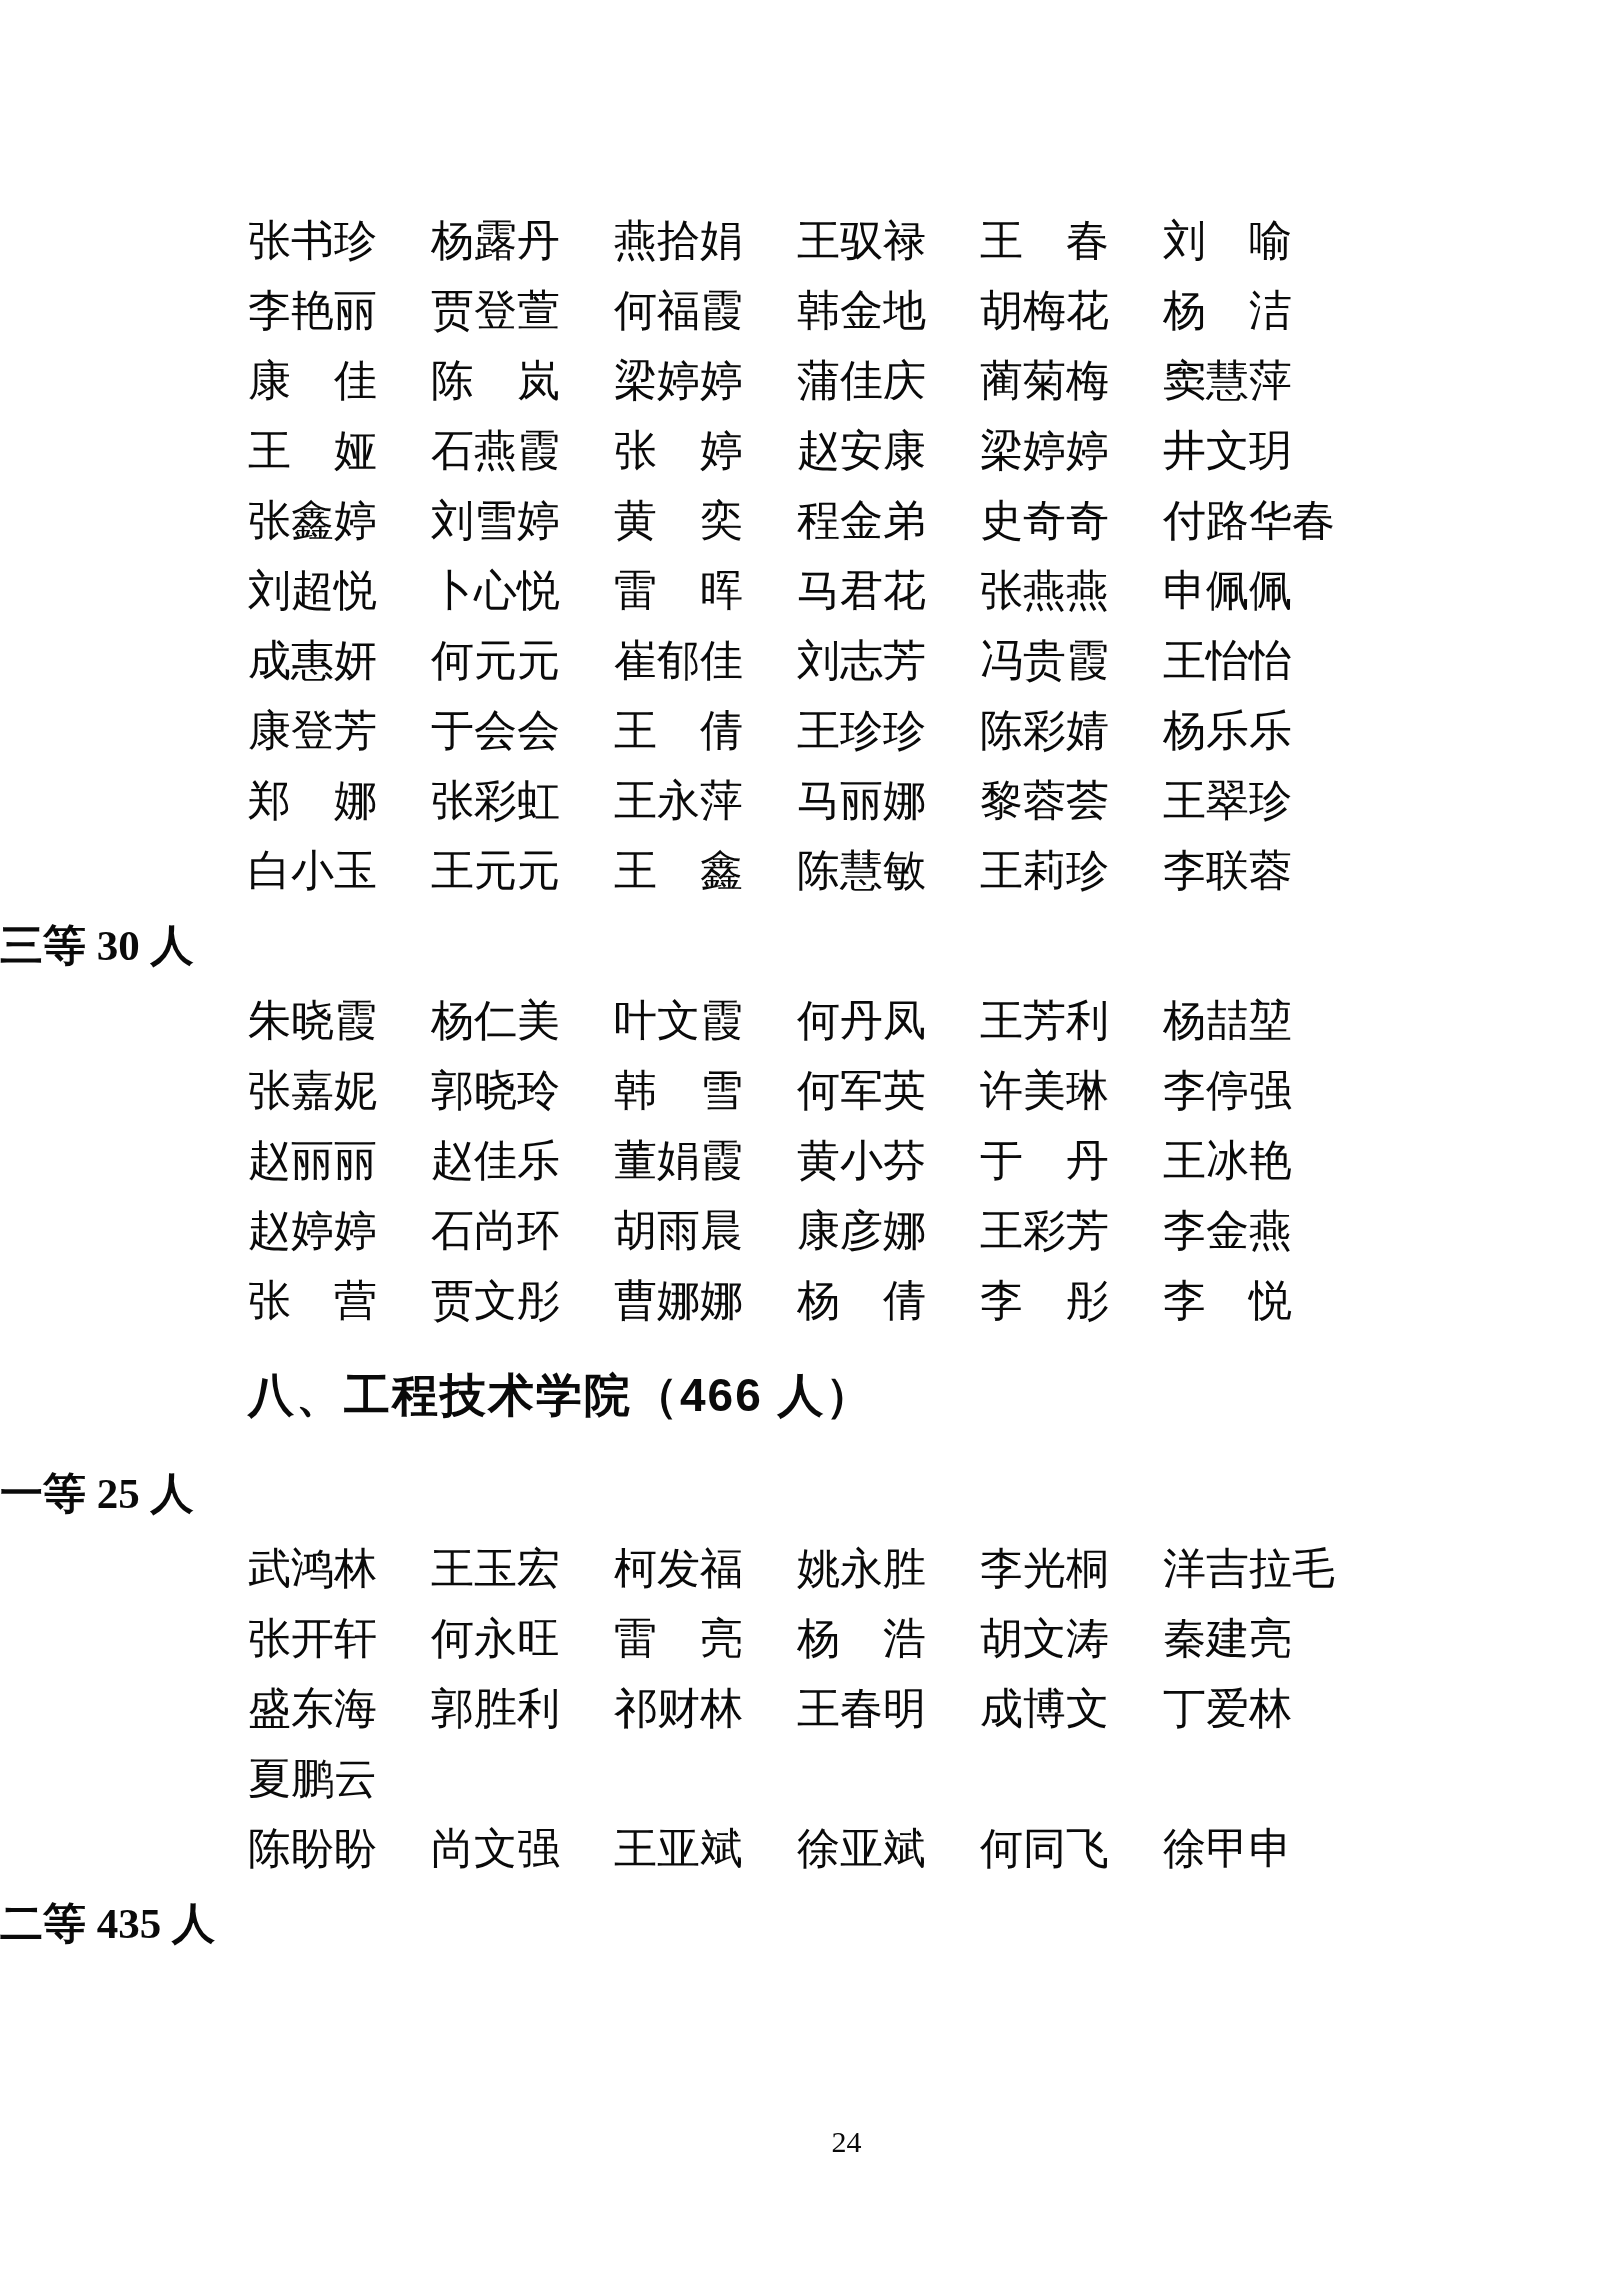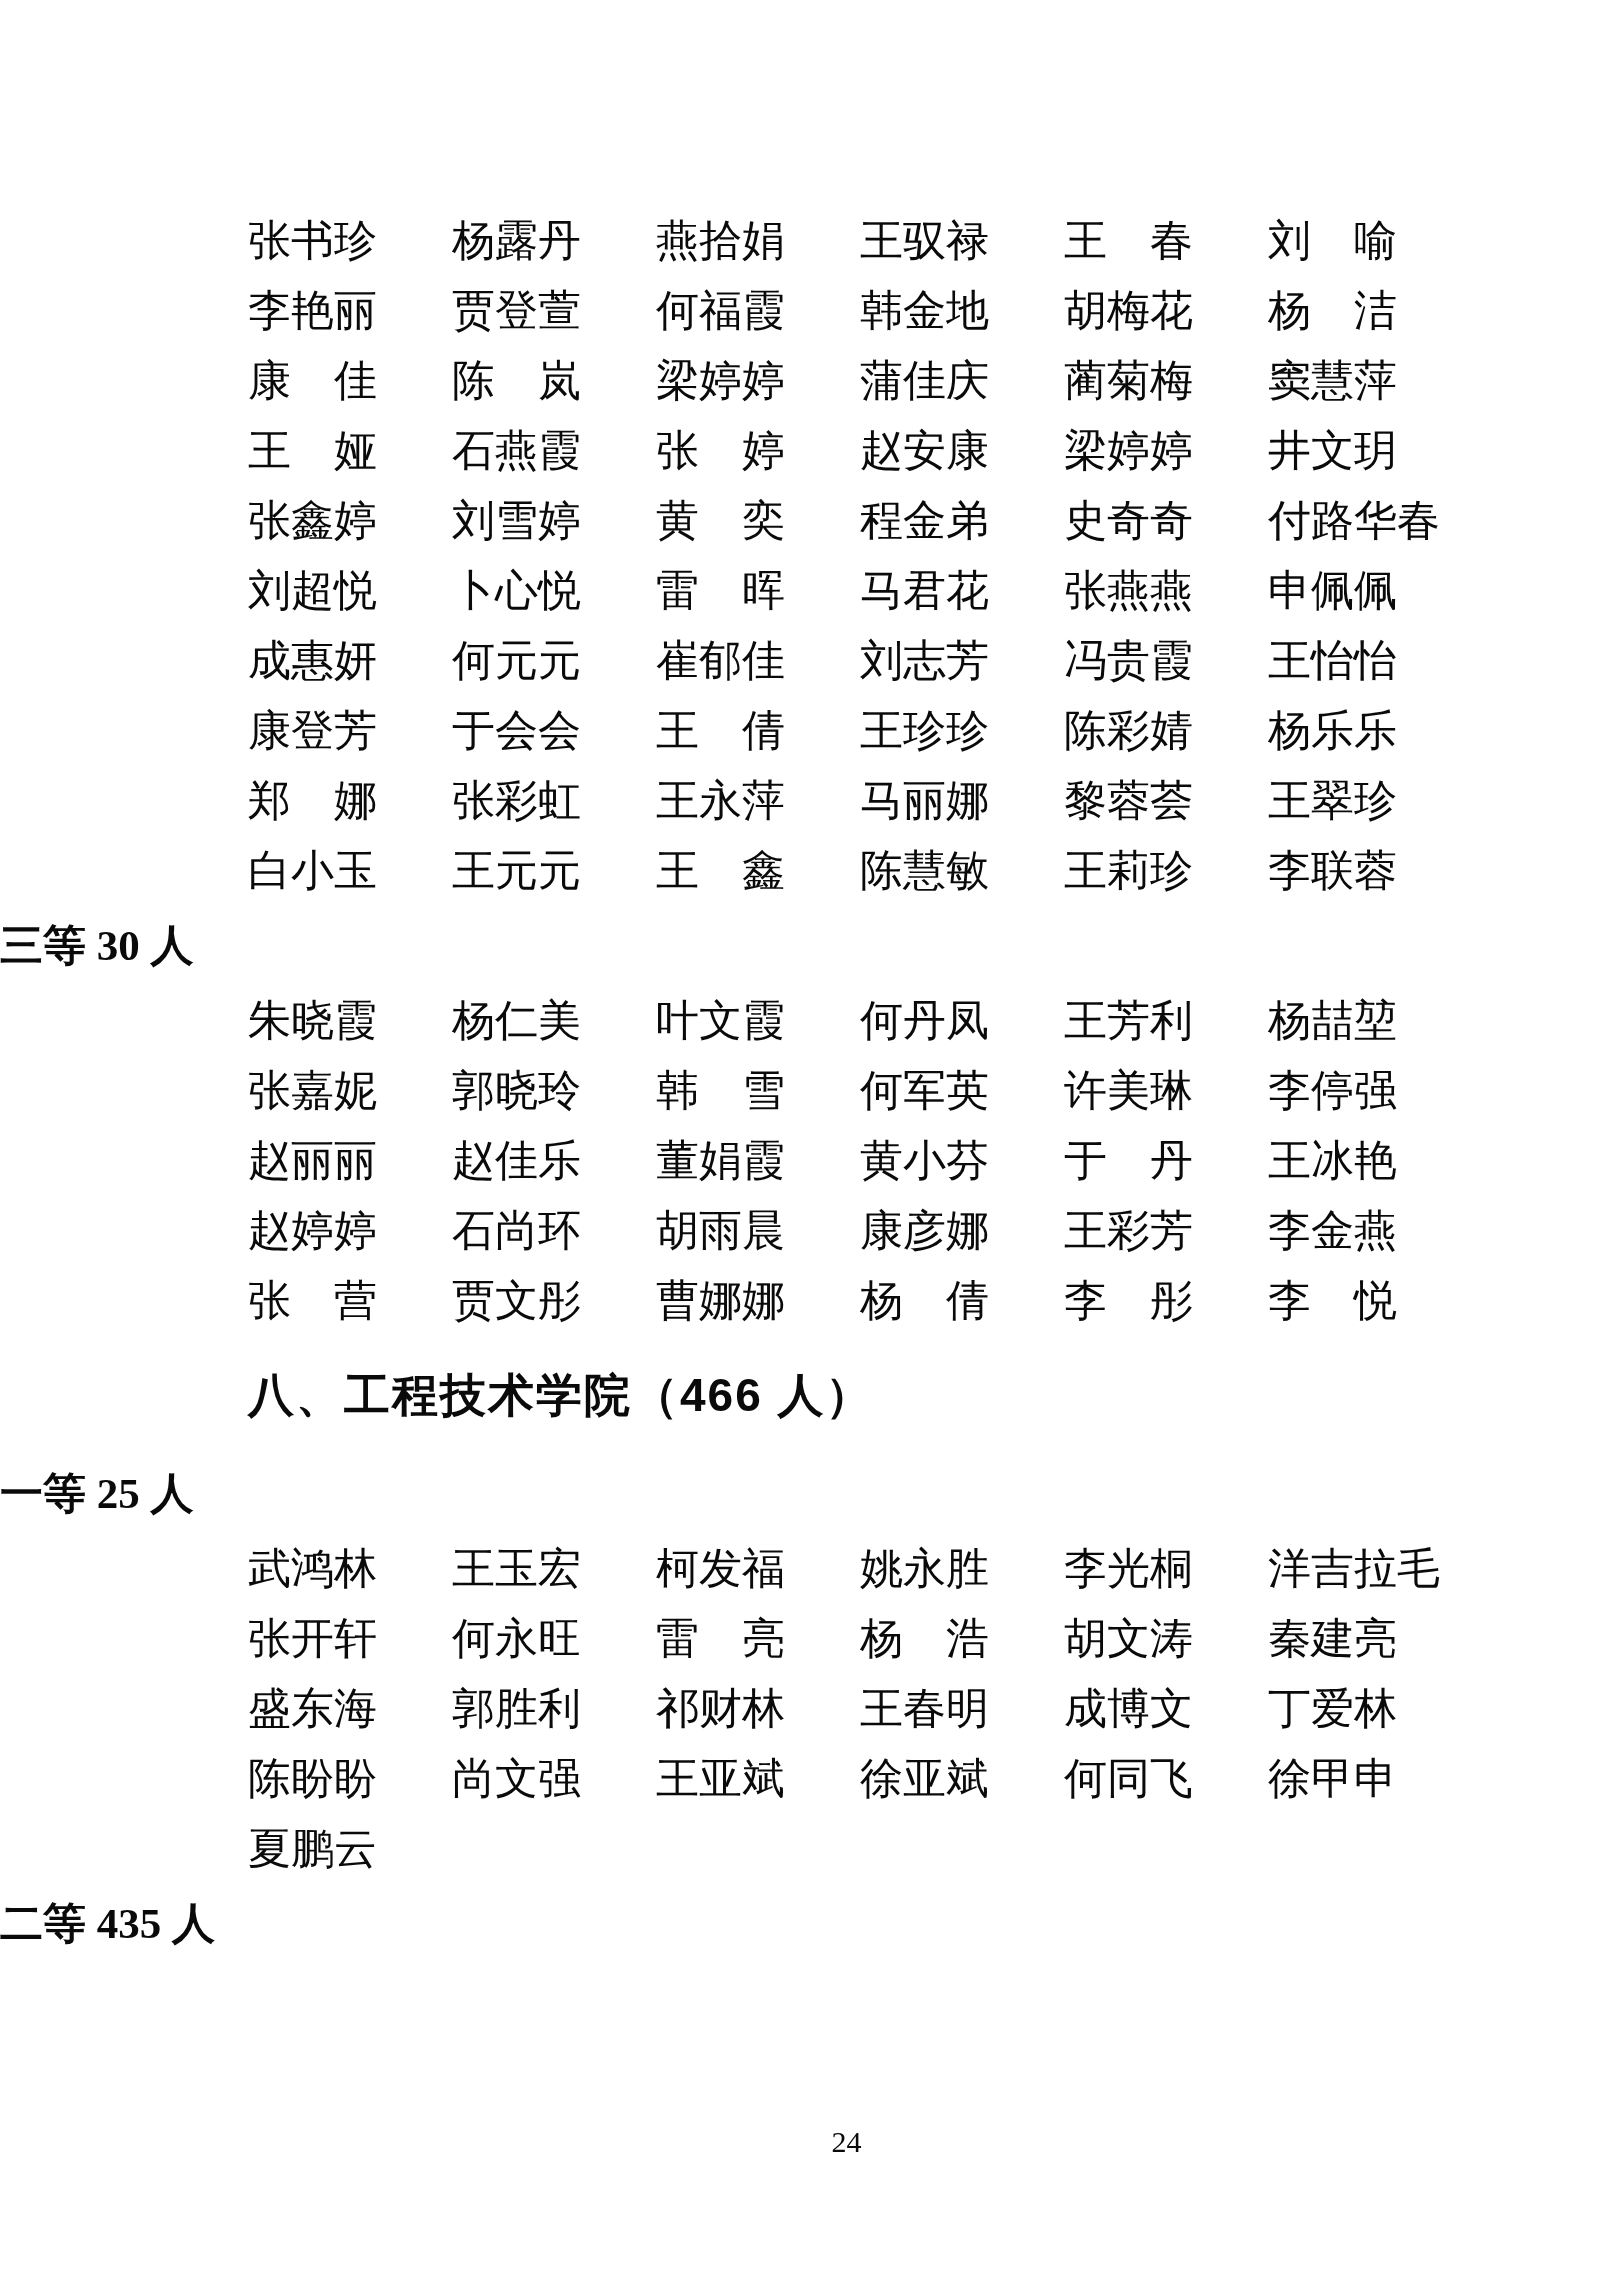--- a/index.html
+++ b/index.html
@@ -17,21 +17,20 @@
     left: 0;
     top: 206px;
     width: 1621px;
   }
   .grid { width: 100%; }
   .grid-row {
     display: flex;
     height: 70px;
     line-height: 70px;
     padding-left: 248px;
-    gap: 21px;
   }
   .name-cell {
     display: inline-block;
     width: 183px;
     flex: 0 0 183px;
     font-size: 43px;
     white-space: nowrap;
     letter-spacing: 0px;
   }
   .grade-heading {
@@ -213,28 +212,28 @@
         </div>
         <div class="grid-row">
           <span class="name-cell">盛东海</span>
           <span class="name-cell">郭胜利</span>
           <span class="name-cell">祁财林</span>
           <span class="name-cell">王春明</span>
           <span class="name-cell">成博文</span>
           <span class="name-cell">丁爱林</span>
         </div>
         <div class="grid-row">
+          <span class="name-cell">夏鹏云</span>
+        </div>
+        <div class="grid-row">
           <span class="name-cell">陈盼盼</span>
           <span class="name-cell">尚文强</span>
           <span class="name-cell">王亚斌</span>
           <span class="name-cell">徐亚斌</span>
           <span class="name-cell">何同飞</span>
           <span class="name-cell">徐甲申</span>
-        </div>
-        <div class="grid-row">
-          <span class="name-cell">夏鹏云</span>
         </div>
       </div>
       <div class="grade-heading">二等 435 人</div>
     </div>
   <div class="page-number">24</div>
 </div>
 
 
 </body></html>

